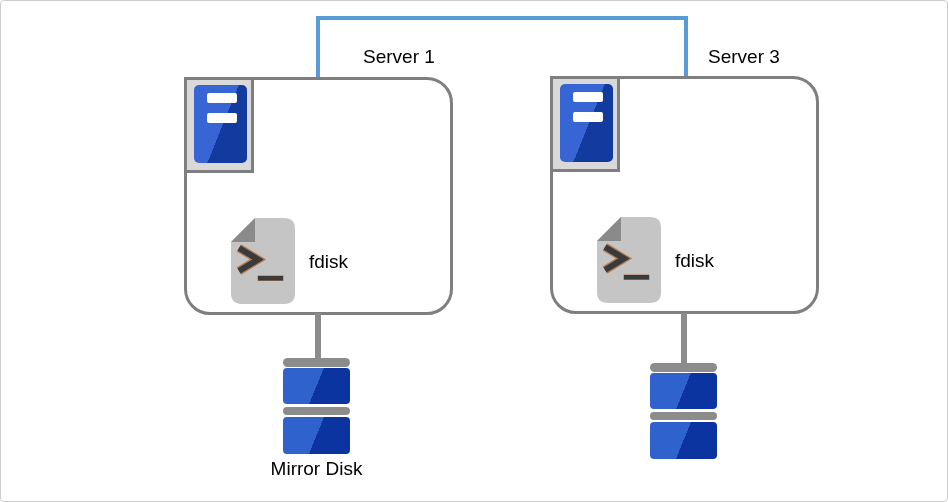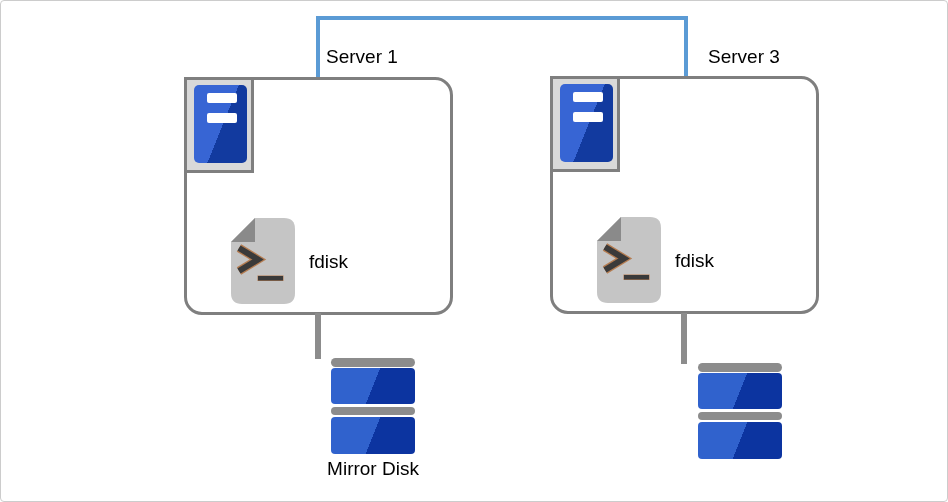--- a/index.html
+++ b/index.html
@@ -8,26 +8,26 @@
     border:1px solid #cccccc;border-radius:4px;overflow:hidden;
     font-family:"Liberation Sans", sans-serif;color:#000;
   }
   
   .net-link{
     position:absolute;left:315px;top:15px;width:372px;height:62px;
     border:4px solid #5B9BD5;border-bottom:none;box-sizing:border-box;
   }
   
   .node-label{position:absolute;font-size:19px;line-height:22px;white-space:nowrap;}
-  .label-server1{left:325px;top:45px;}
+  .label-server1{left:362px;top:45px;}
   .label-server2{left:707px;top:45px;}
   
   .server-box{
     position:absolute;width:269px;height:238px;background:#fff;
-    border:3px solid #7F7F7F;border-radius:18px;box-sizing:border-box;
+    border:3px solid #7F7F7F;border-radius:26px;box-sizing:border-box;
   }
   .server-box.s1{left:183px;top:76px;}
   .server-box.s2{left:549px;top:75px;}
   
   .chassis{
     position:absolute;left:-3px;top:-3px;width:70px;height:96px;
     background:#D9D9D9;border:3px solid #7F7F7F;box-sizing:border-box;
   }
   .server-icon{
     position:absolute;left:7px;top:5px;width:53px;height:78px;border-radius:5px;
@@ -39,21 +39,21 @@
   .server-icon .bar.b1{top:8px;}
   .server-icon .bar.b2{top:28px;}
   
   .fdisk-icon{position:absolute;left:44px;top:138px;width:64px;height:86px;}
   .tool-label{position:absolute;left:122px;top:171px;font-size:19px;line-height:22px;}
   
   .drop-line{position:absolute;width:6px;background:#8C8C8C;}
   .drop1{left:314px;top:312px;height:46px;}
   .drop2{left:680px;top:312px;height:51px;}
   
-  .disk{position:absolute;width:84px;margin-left:48px;}
+  .disk{position:absolute;width:67px;}
   .disk.d1{left:282px;top:357px;}
   .disk.d2{left:649px;top:362px;}
   .disk .cap{height:9px;border-radius:5px;background:#8C8C8C;}
   .disk .platter{
     height:37px;border-radius:4px;
     background:linear-gradient(112deg,#3062CD 50%,#0C34A0 50%);
   }
   .disk .platter.p1{margin-top:1px;height:36px;}
   .disk .divider{margin-top:3px;height:8px;border-radius:4px;background:#8C8C8C;}
   .disk .platter.p2{margin-top:2px;}

